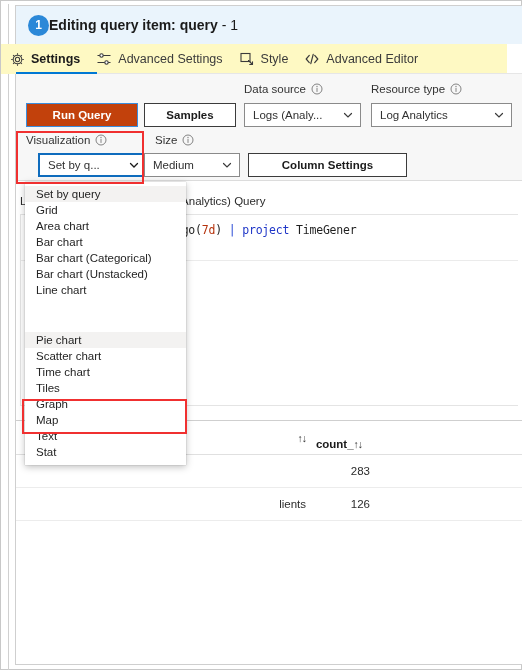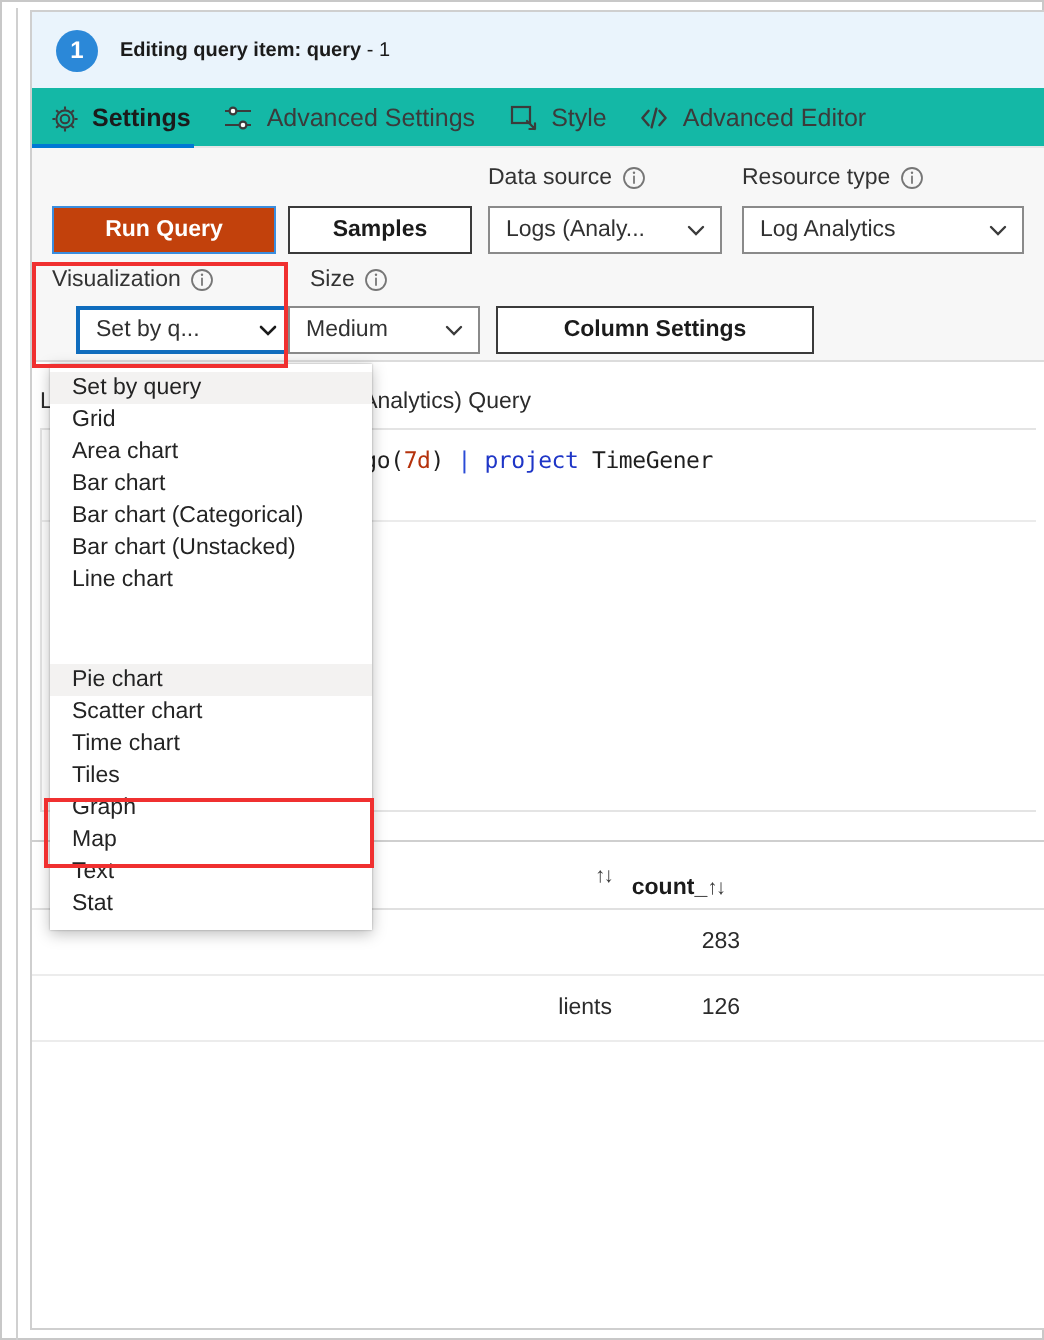--- a/index.html
+++ b/index.html
@@ -67,40 +67,39 @@
     background: #2b88d8;
     color: #ffffff;
     font-size: 12px;
     font-weight: bold;
     display: flex;
     align-items: center;
     justify-content: center;
     flex: 0 0 auto;
   }
   .header-title {
-    margin-left: 11px;
-    font-size: 10px;
+    font-size: 14px;
     font-weight: bold;
     color: #1b1b1b;
     white-space: nowrap;
   }
   .header-title .light {
     font-weight: normal;
   }
 
   
   .tabbar {
     position: absolute;
-    left: 16px;
+    left: 1px;
     top: 44px;
     width: 506px;
     height: 30px;
     display: flex;
     align-items: center;
-    background: #14b8a6;
+    background: #fef9c3;
   }
   .tab {
     display: flex;
     align-items: center;
     height: 30px;
     padding: 0 10px 0 0;
     margin-left: 6px;
     cursor: default;
     position: relative;
   }

